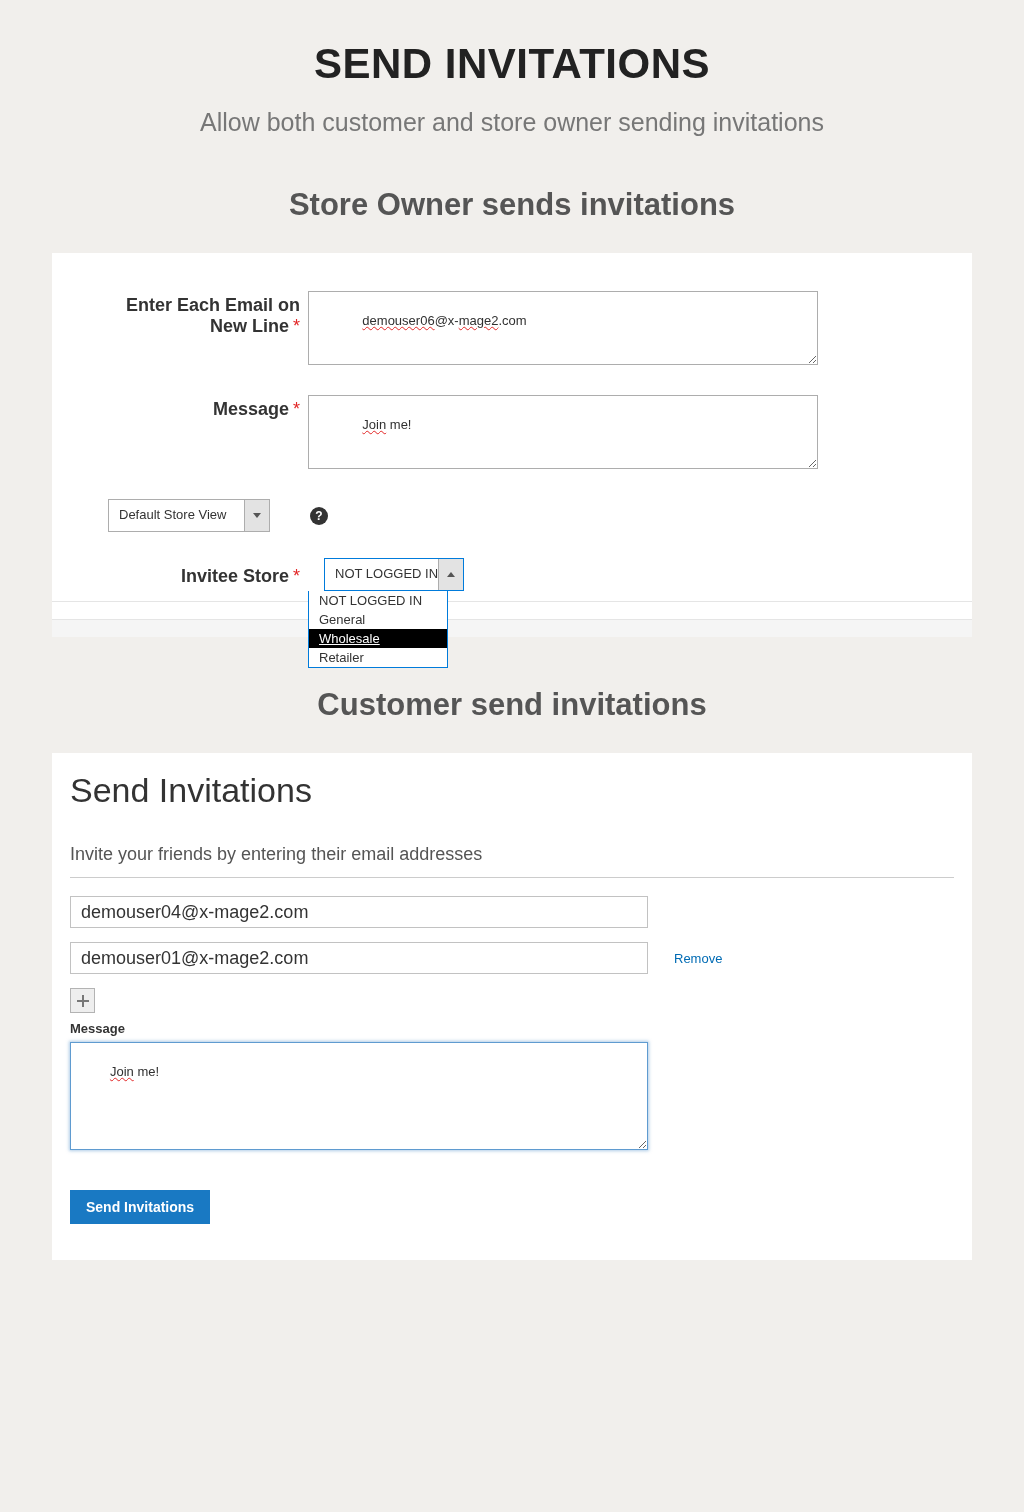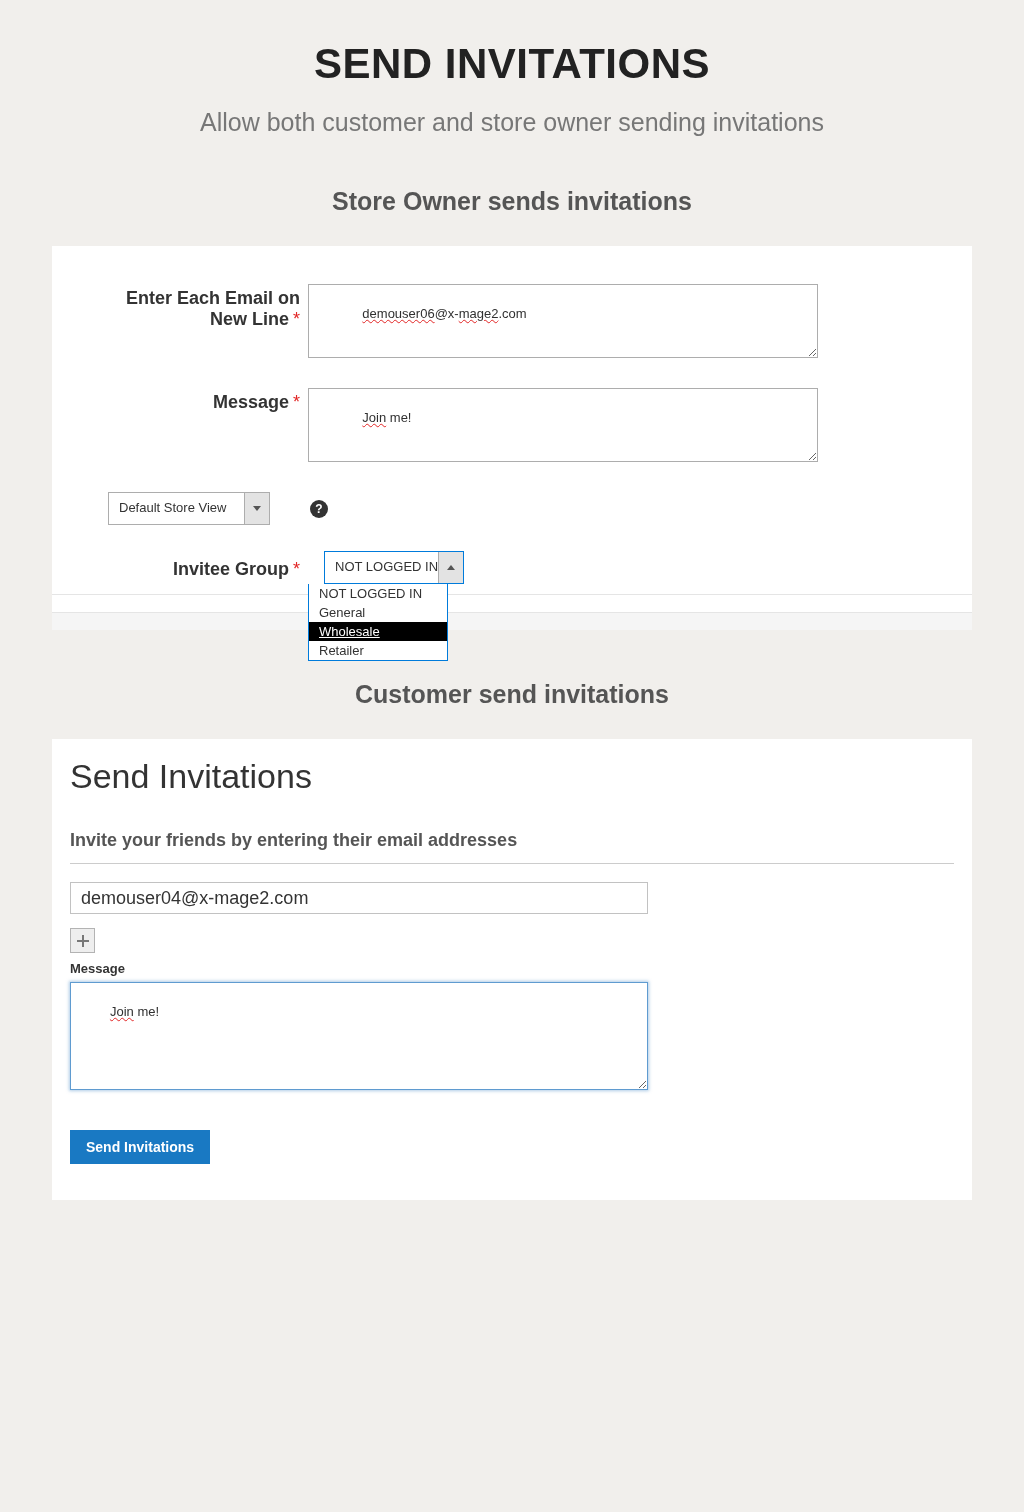--- a/index.html
+++ b/index.html
@@ -21,21 +21,21 @@
     letter-spacing: 0.5px;
   }
   .subtitle {
     text-align: center;
     font-size: 25px;
     color: #777;
     margin-top: 20px;
   }
   .section-heading {
     text-align: center;
-    font-size: 25px;
+    font-size: 31px;
     font-weight: 700;
     color: #555;
     margin-top: 50px;
     margin-bottom: 30px;
   }
   .admin-panel {
     background: #fff;
     margin: 0 52px;
     padding: 38px 56px 0 56px;
     position: relative;
@@ -168,21 +168,21 @@
   }
   .cust-title {
     font-size: 34px;
     font-weight: 300;
     color: #333;
     margin-bottom: 34px;
   }
   .cust-sub {
     font-size: 18px;
     color: #555;
-    font-weight: 700;
+    font-weight: 400;
     padding-bottom: 12px;
     border-bottom: 1px solid #ccc;
     margin-bottom: 18px;
   }
   .email-row {
     display: flex;
     align-items: center;
     margin-bottom: 14px;
   }
   input.email-input {
@@ -313,21 +313,21 @@
                 <span class="chev-down"></span>
               </div>
           </div>
           <div class="help-icon">?</div>
         </div>
       </div>
     </div>
 
     <div class="admin-row" style="margin-bottom:0;">
       <div class="admin-label" style="padding-top:8px;">
-        <span>Invitee Group</span><span class="req">*</span>
+        <span>Invitee Store</span><span class="req">*</span>
       </div>
       <div class="admin-field">
         <div class="invitee-wrap">
           <div class="dropdown small open-dropdown">
             <div class="dropdown-value">NOT LOGGED IN</div>
             <div class="dropdown-toggle">
                 <span class="chev-up"></span>
               </div>
           </div>
           <div class="dropdown-list">
@@ -349,20 +349,24 @@
 
   <div class="section-heading">Customer send invitations</div>
 
   <div class="customer-panel">
     <div class="cust-title">Send Invitations</div>
     <div class="cust-sub">Invite your friends by entering their email addresses</div>
 
     <div class="email-row">
       <input class="email-input" value="demouser04@x-mage2.com" style="">
     </div>
+    <div class="email-row">
+      <input class="email-input" value="demouser01@x-mage2.com" style="">
+      <span class="remove-link">Remove</span>
+    </div>
 
     <div class="add-btn">
       <span class="plus"></span>
     </div>
 
     <div class="msg-label">Message</div>
 
     <div class="ta-wrap">
       <textarea class="cust-textarea" style=""></textarea>
       <div class="fake-text" style="left:11px; top:7px;">

